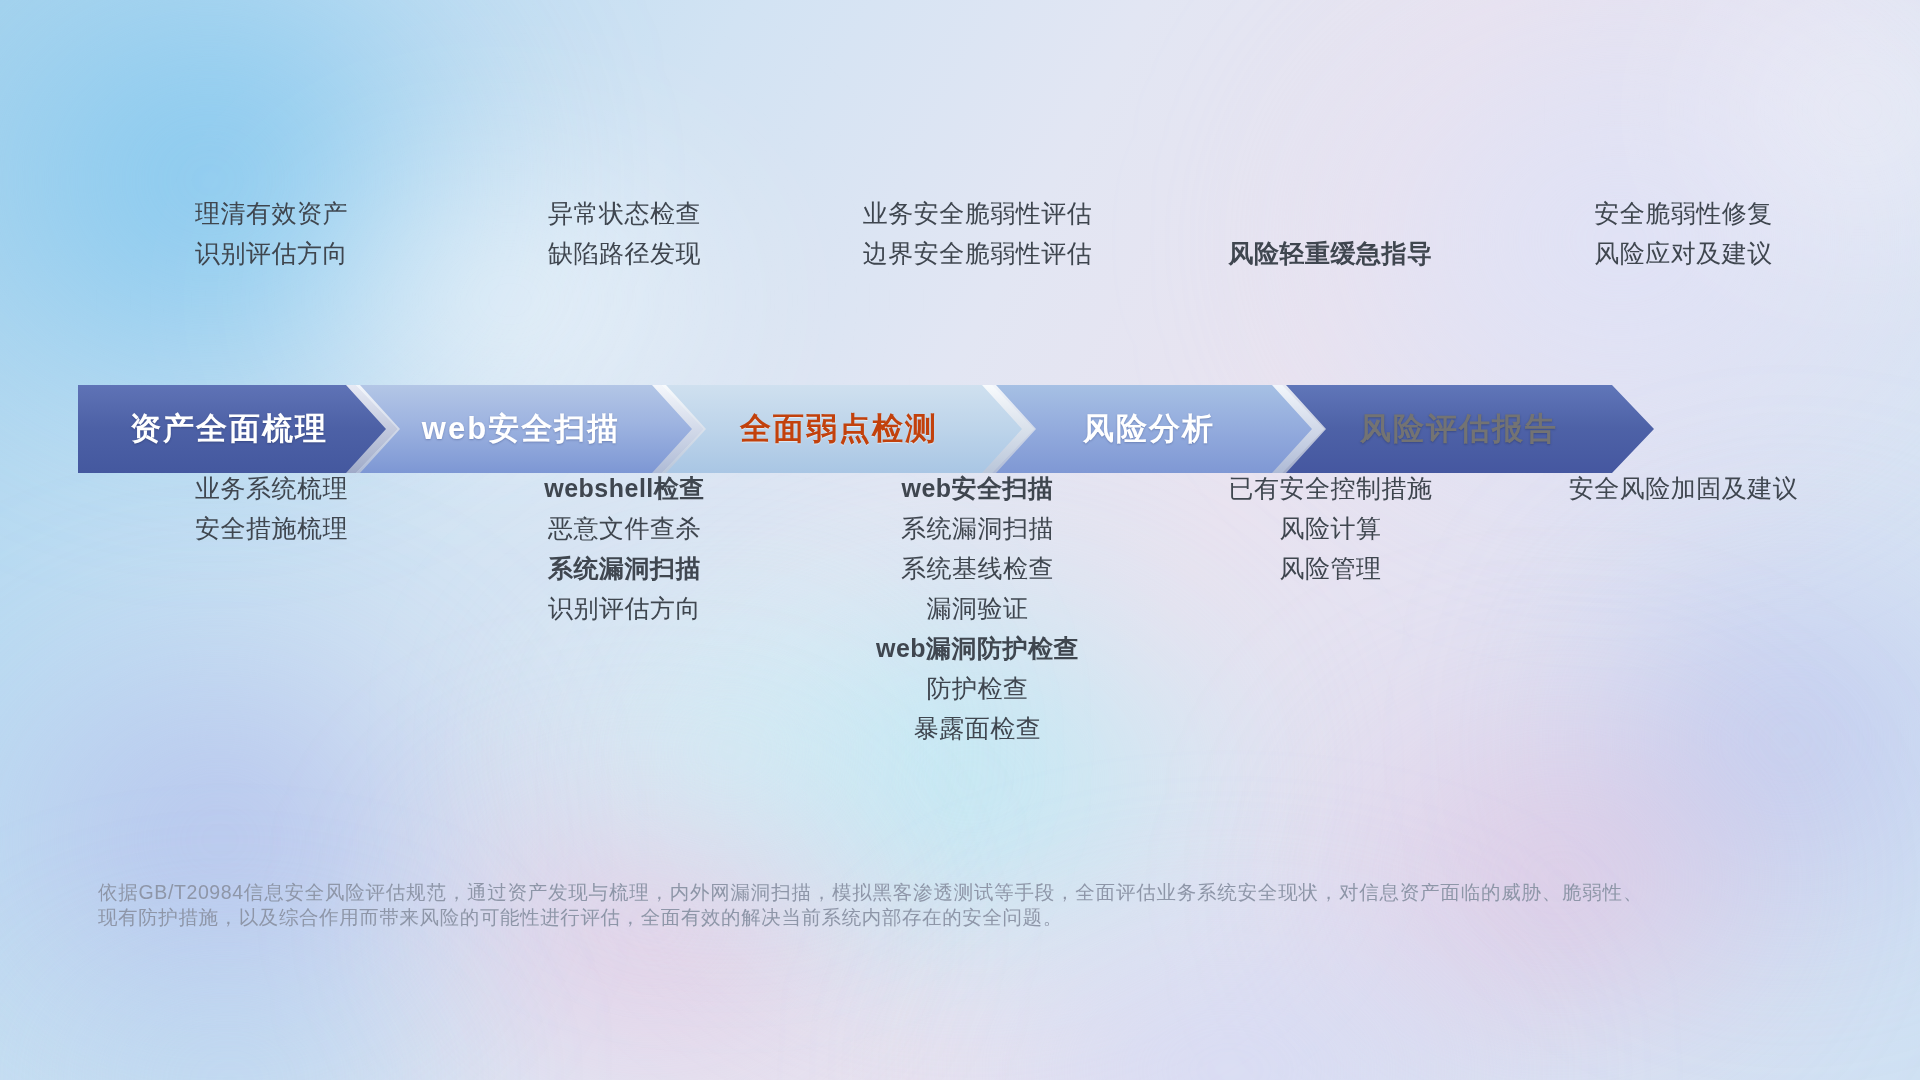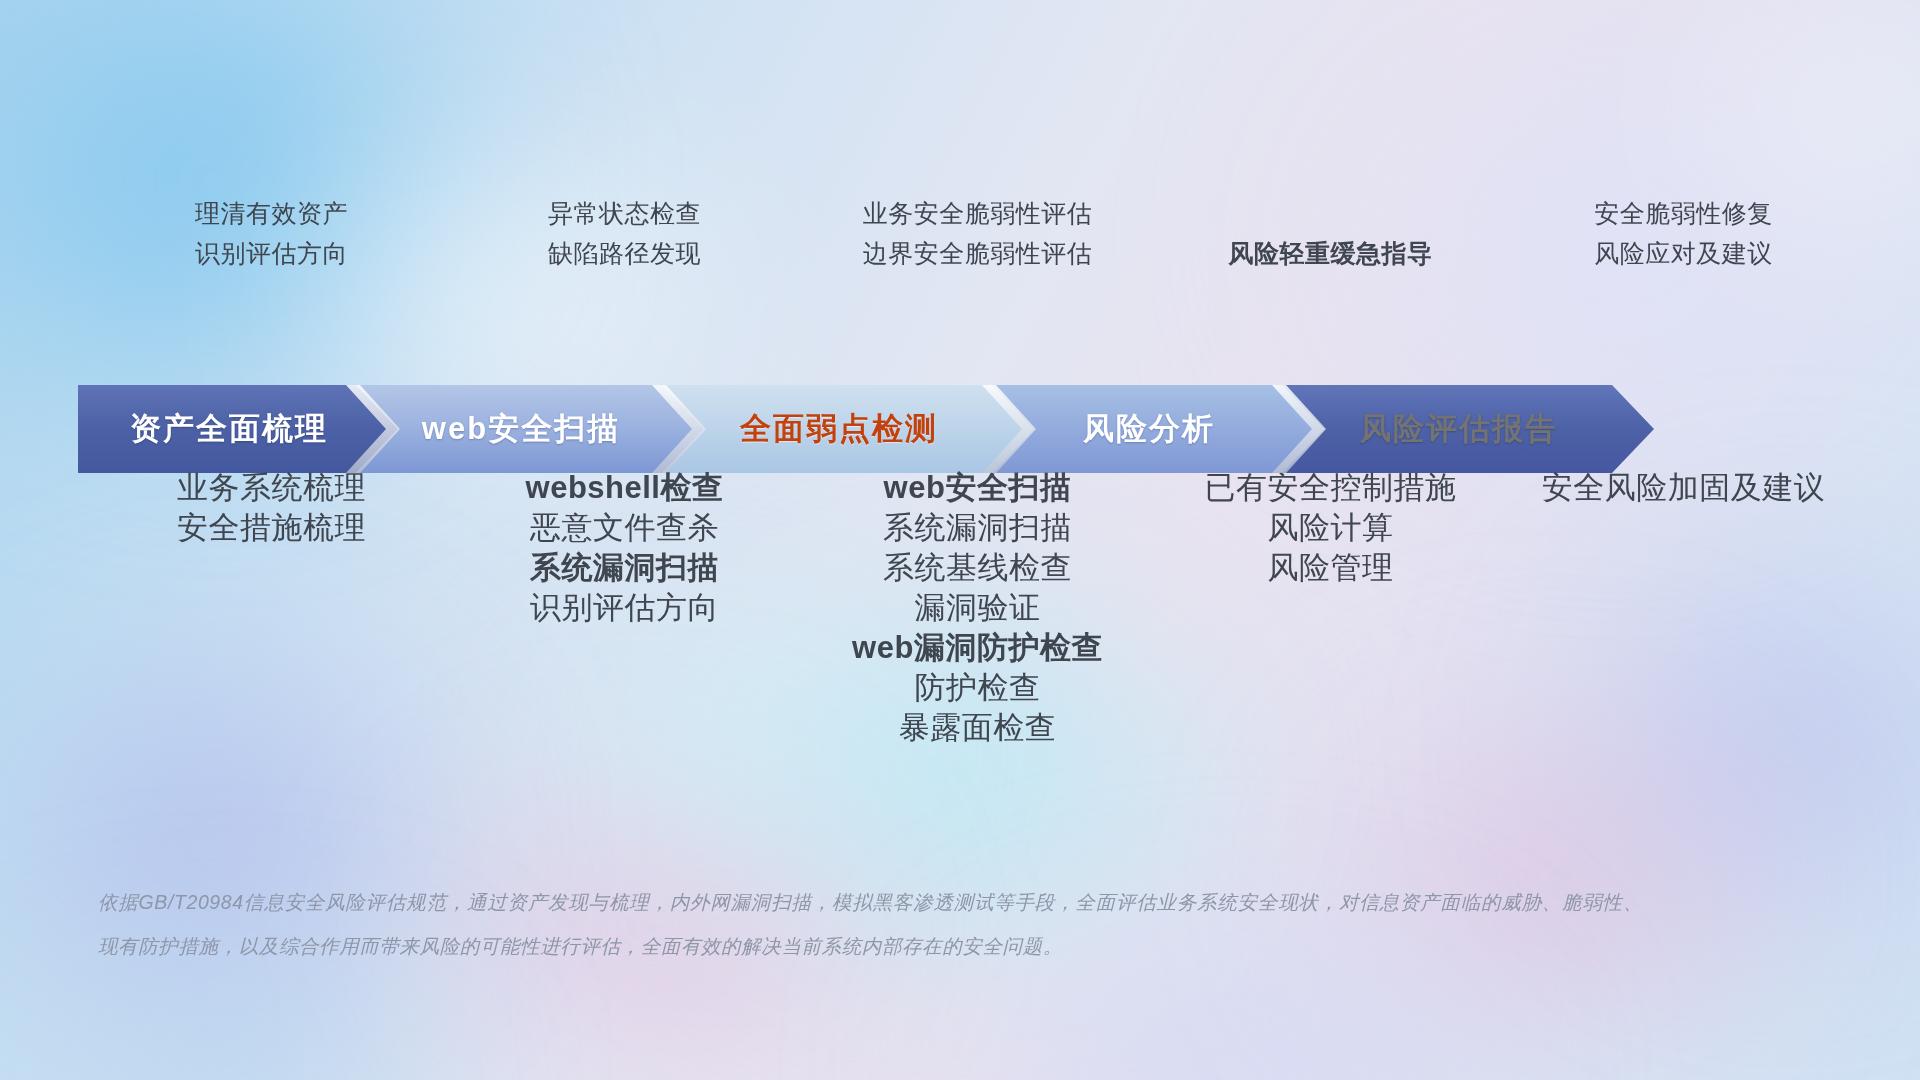--- a/index.html
+++ b/index.html
@@ -194,42 +194,41 @@
   }
 
   
   .row-bottom {
     top: 468px;
   }
   .row-bottom .col {
     padding-top: 0;
   }
   .bot-line {
-    font-size: 31px;
+    font-size: 25px;
     line-height: 40px;
     color: #3f464f;
     letter-spacing: 0.5px;
     white-space: nowrap;
   }
   .bot-line.strong {
     font-weight: bold;
   }
 
   
   .footer {
     position: absolute;
     left: 98px;
     top: 880px;
     width: 1545px;
     font-size: 19.5px;
-    line-height: 44px;
+    line-height: 25px;
     color: #8e96a8;
     letter-spacing: 0.6px;
     text-align: justify;
-    font-style: italic;
   }
   .footer p { margin: 0; }
 </style>
 </head>
 <body>
 
 <div id="stage">
 
   <div class="bg-layer bg-base"></div>
   <div class="bg-layer">

